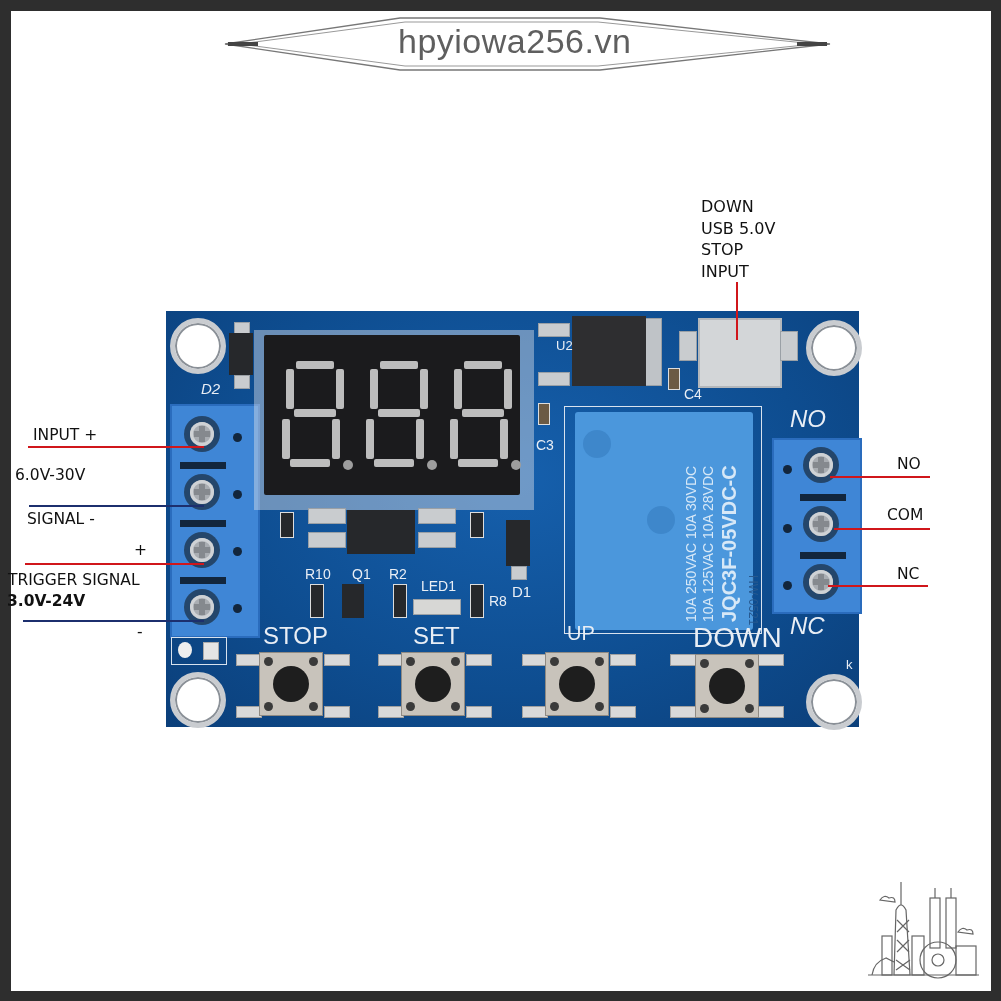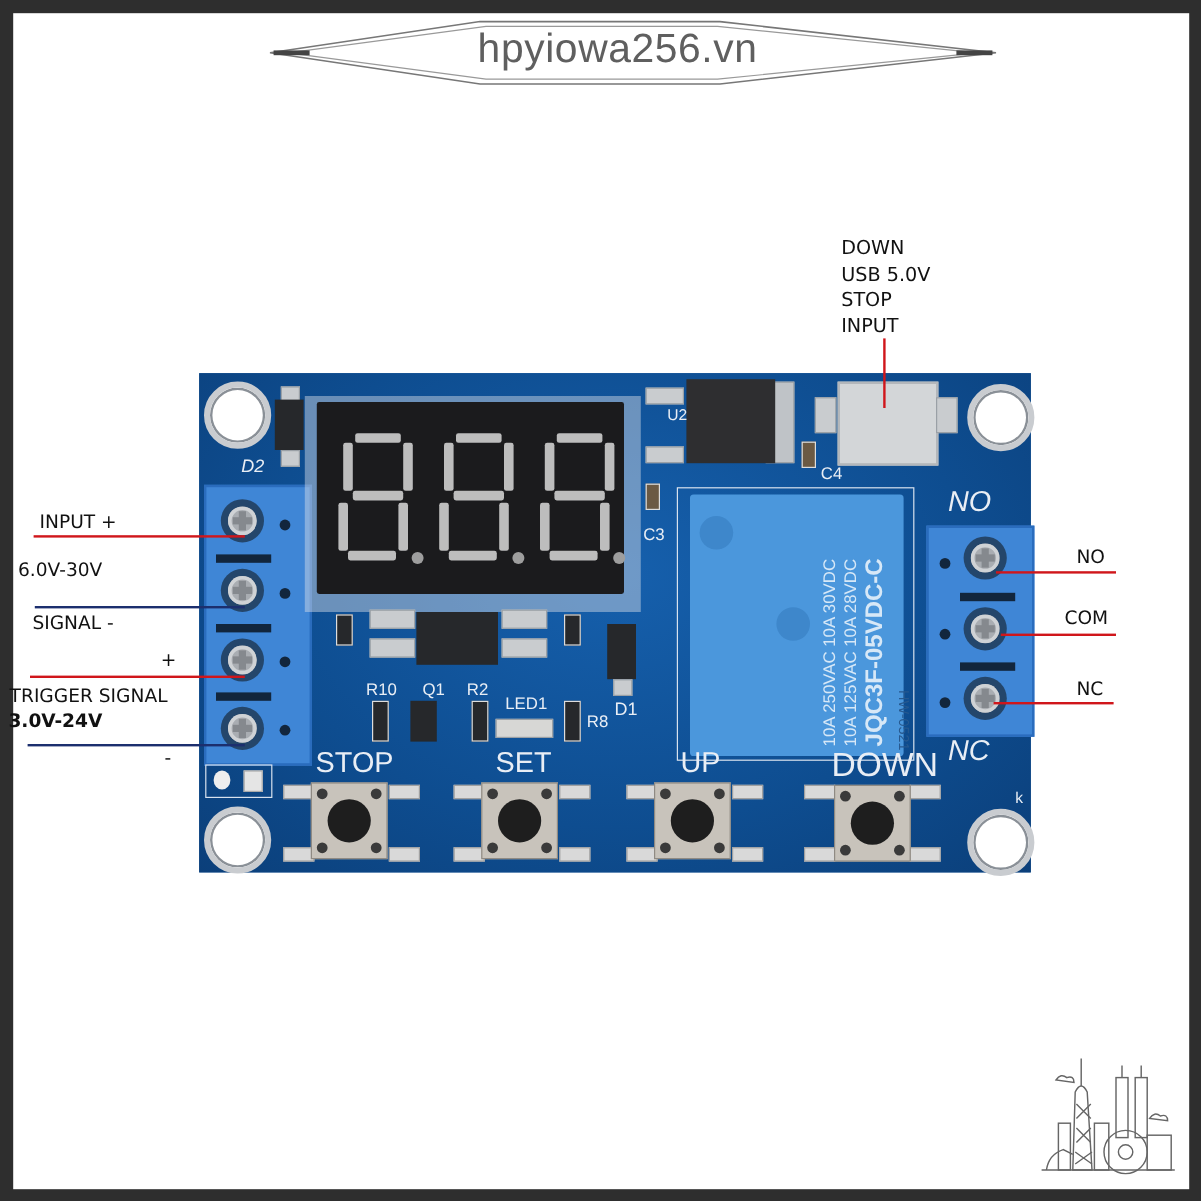--- a/index.html
+++ b/index.html
@@ -189,21 +189,21 @@
     <div class="cross-v"></div>
   </div>
 <div class="dot" style="left:783px;top:465px;"></div>
 <div class="dot" style="left:783px;top:524px;"></div>
 <div class="dot" style="left:783px;top:581px;"></div>
 <div class="silk" style="left:790px;top:612px;font-size:24px;font-style:italic;">NC</div>
 <div class="silk" style="left:846px;top:657px;font-size:13px;">k</div>
 
 <div class="silk" style="left:263px;top:622px;font-size:24px;">STOP</div>
 <div class="silk" style="left:413px;top:622px;font-size:24px;">SET</div>
-<div class="silk" style="left:567px;top:622px;font-size:24px;">UP</div>
+<div class="silk" style="left:567px;top:622px;font-size:20px;">UP</div>
 <div class="silk" style="left:693px;top:622px;font-size:28px;">DOWN</div>
 
 <div class="leg" style="left:236px;top:654px;"></div>
 <div class="leg" style="left:324px;top:654px;"></div>
 <div class="leg" style="left:236px;top:706px;"></div>
 <div class="leg" style="left:324px;top:706px;"></div>
 <div class="btn" style="left:259px;top:652px;">
   <div class="corner" style="left:4px;top:4px;"></div>
     <div class="corner" style="right:4px;top:4px;"></div>
   <div class="corner" style="left:4px;bottom:4px;"></div>

